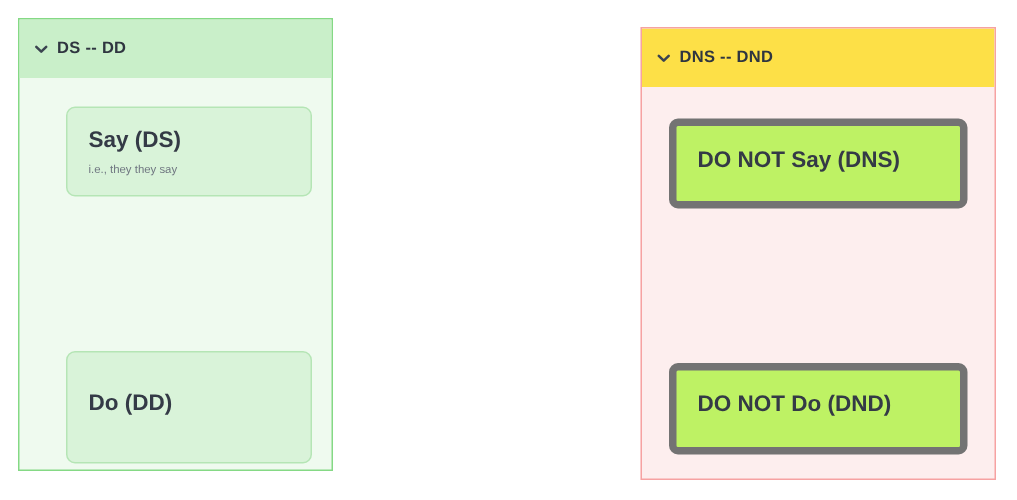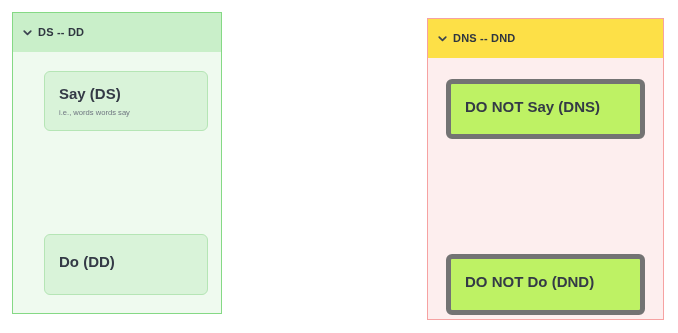--- a/index.html
+++ b/index.html
@@ -116,21 +116,21 @@
   .panel--green .card--say {
     left: 31px;
     top: 19px;
     width: 164px;
     height: 60px;
   }
   .panel--green .card--do {
     left: 31px;
     top: 182px;
     width: 164px;
-    height: 61px;
+    height: 75px;
   }
 
   
   .panel--red {
     left: 427px;
     top: 18px;
     width: 237px;
     height: 302px;
     border: 1.6px solid #f6a2a2;
     background: #fdeeee;
@@ -150,21 +150,20 @@
     left: 18px;
     top: 21px;
     width: 199px;
     height: 60px;
   }
   .panel--red .card--dnd {
     left: 18px;
     top: 184px;
     width: 199px;
     height: 61px;
-    margin-top: 12px;
   }
 </style>
 </head>
 <body>
 
 <div class="canvas">
 
   <div class="panel panel--green">
 
     <div class="panel-header">
@@ -173,21 +172,21 @@
           <polyline points="2.2,4.2 5.5,7.4 8.8,4.2"></polyline>
         </svg>
       </span>
       <span class="panel-title">DS -- DD</span>
     </div>
 
     <div class="panel-body">
 
       <div class="card card--say">
         <div class="card-title">Say (DS)</div>
-        <div class="card-subtitle">i.e., words words say</div>
+        <div class="card-subtitle">i.e., they they say</div>
       </div>
 
       <div class="card card--do">
         <div class="card-title">Do (DD)</div>
       </div>
 
     </div>
   </div>
 
   <div class="panel panel--red">

